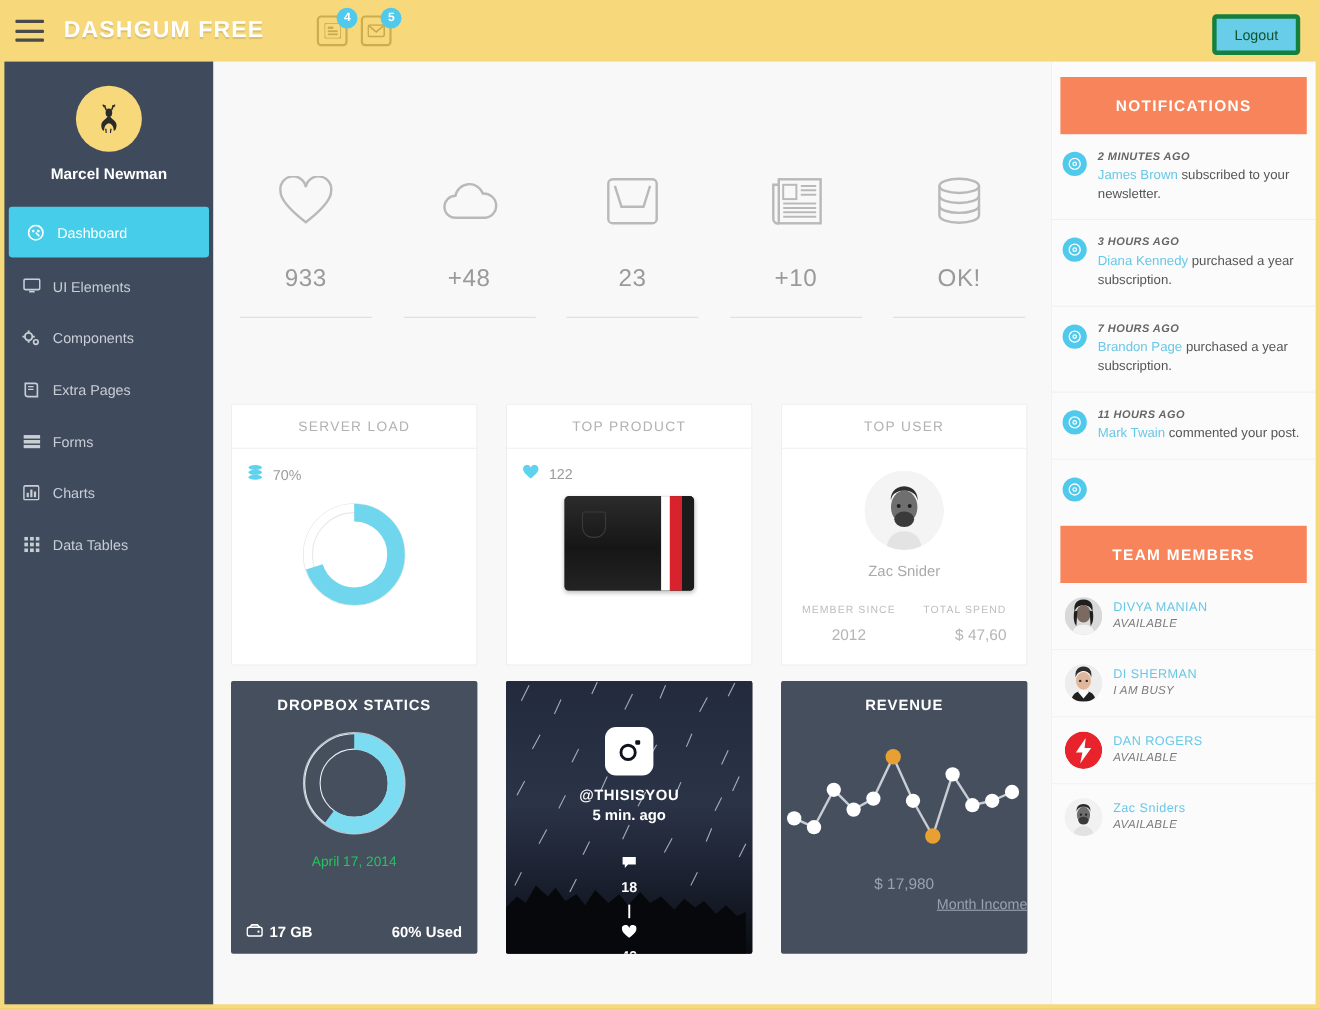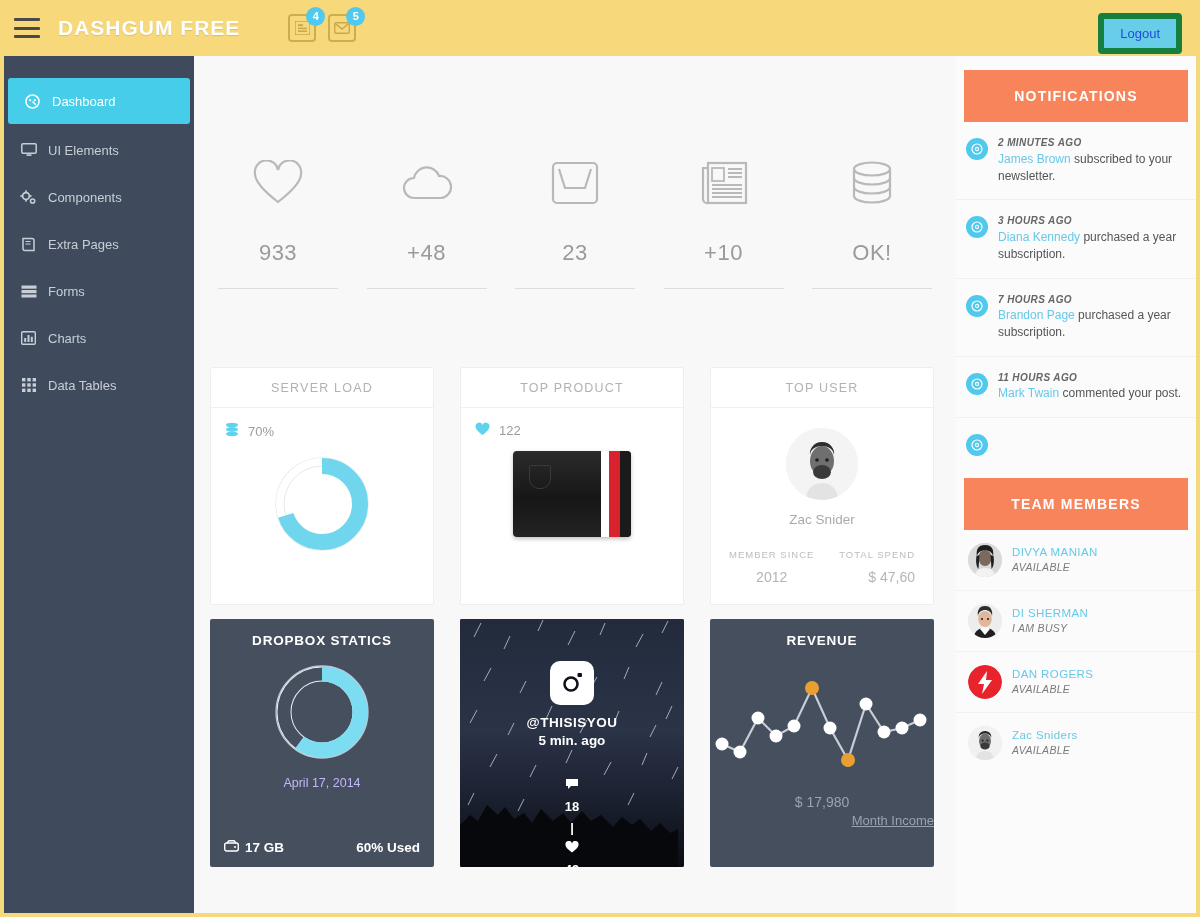--- a/index.html
+++ b/index.html
@@ -41,22 +41,22 @@
   }
   .icon-btn svg { display: block; }
   .badge {
     position: absolute; top: -9px; right: -11px;
     min-width: 19px; height: 19px; padding: 0 4px;
     background: #4fc9ec; color: #fff; border-radius: 10px;
     font-size: 11px; line-height: 19px; text-align: center; font-weight: bold;
   }
   .logout {
     position: absolute; right: 18px; top: 13px;
-    background: #68cde8; color: #1d4ed8;
-    border: 6px solid #15803d; border-radius: 4px;
+    background: #68cde8; color: #14532d;
+    border: 4px solid #15803d; border-radius: 4px;
     font-size: 13px; padding: 7px 16px; cursor: pointer;
     font-family: "Liberation Sans", sans-serif;
   }
 
   
   .sidebar {
     position: absolute; left: 4px; top: 56px;
     width: 190px; height: 857px;
     background: #3f4b5c;
   }
@@ -143,21 +143,21 @@
   
   .dark-row { display: flex; gap: 26px; padding: 14px 16px 0 16px; }
   .dcard {
     width: 224px; height: 248px; background: #464f5e;
     border-radius: 2px; position: relative; overflow: hidden;
   }
   .dcard-title {
     text-align: center; color: #ffffff; font-size: 13.5px; font-weight: bold;
     letter-spacing: .8px; padding-top: 14px;
   }
-  .dropbox-date { text-align: center; color: #c4b5fd; font-size: 12.5px; margin-top: 8px; }
+  .dropbox-date { text-align: center; color: #22c55e; font-size: 12.5px; margin-top: 8px; }
   .dropbox-foot {
     position: absolute; left: 0; bottom: 12px; width: 100%;
     display: flex; justify-content: space-between; padding: 0 14px;
     color: #ffffff; font-size: 13.5px; font-weight: bold;
   }
   .dropbox-foot .gb { display: flex; align-items: center; gap: 6px; }
 
   .insta { background: #10131c; }
   .sky { position: absolute; inset: 0; background: linear-gradient(180deg,#222a3c 0%, #2b3347 45%, #1b2130 72%, #0a0c12 100%); }
   .insta-content { position: relative; text-align: center; padding-top: 42px; }
@@ -232,20 +232,34 @@
           <path d="M1.4 1.6 L8 7 L14.6 1.6" fill="none" stroke="#caa94c" stroke-width="1.4"></path>
         </svg>
         <span class="badge">5</span>
       </div>
     </div>
 
     <button class="logout">Logout</button>
   </div>
 
   <div class="sidebar">
+    <div class="avatar-wrap">
+      <div class="avatar">
+        <svg width="34" height="34" viewBox="0 0 34 34">
+          <g fill="#2b2b2b">
+            <path d="M13 5 l1.5 4 M21 5 l-1.5 4" stroke="#2b2b2b" stroke-width="1.4" fill="none"></path>
+            <path d="M11.5 4.2 l1 1.6 1.3-.9 M22.5 4.2 l-1 1.6 -1.3-.9" stroke="#2b2b2b" stroke-width="1.2" fill="none"></path>
+            <ellipse cx="17" cy="11.5" rx="3" ry="3.8"></ellipse>
+            <path d="M16 15 c-1.5 2 -3.5 3 -5 5 c-1.5 2 -1 5 0 7 l1.5 1 l.5 -3 c.6 -2 2 -3.5 4 -4 c2 .5 3.4 2 4 4 l.5 3 l1.5 -1 c1 -2 1.5 -5 0 -7 c-1.5 -2 -3.5 -3 -5 -5 z"></path>
+            <path d="M13.5 26 l.6 4 h1 l-.3 -4 z M19.5 26 l-.6 4 h-1 l.3 -4 z"></path>
+          </g>
+        </svg>
+      </div>
+      <div class="username">Marcel Newman</div>
+    </div>
 
     <div class="nav">
       <div class="nav-item active">
         <span class="ni">
           <svg width="15" height="15" viewBox="0 0 16 16">
               <circle cx="8" cy="8" r="7" fill="none" stroke="#fff" stroke-width="1.6"></circle>
               <circle cx="5.5" cy="6.5" r="1.3" fill="#fff"></circle>
               <circle cx="10.5" cy="6.5" r="1.3" fill="#fff"></circle>
               <path d="M8 8 l3.5 3.5" stroke="#fff" stroke-width="1.5" fill="none"></path>
             </svg>

